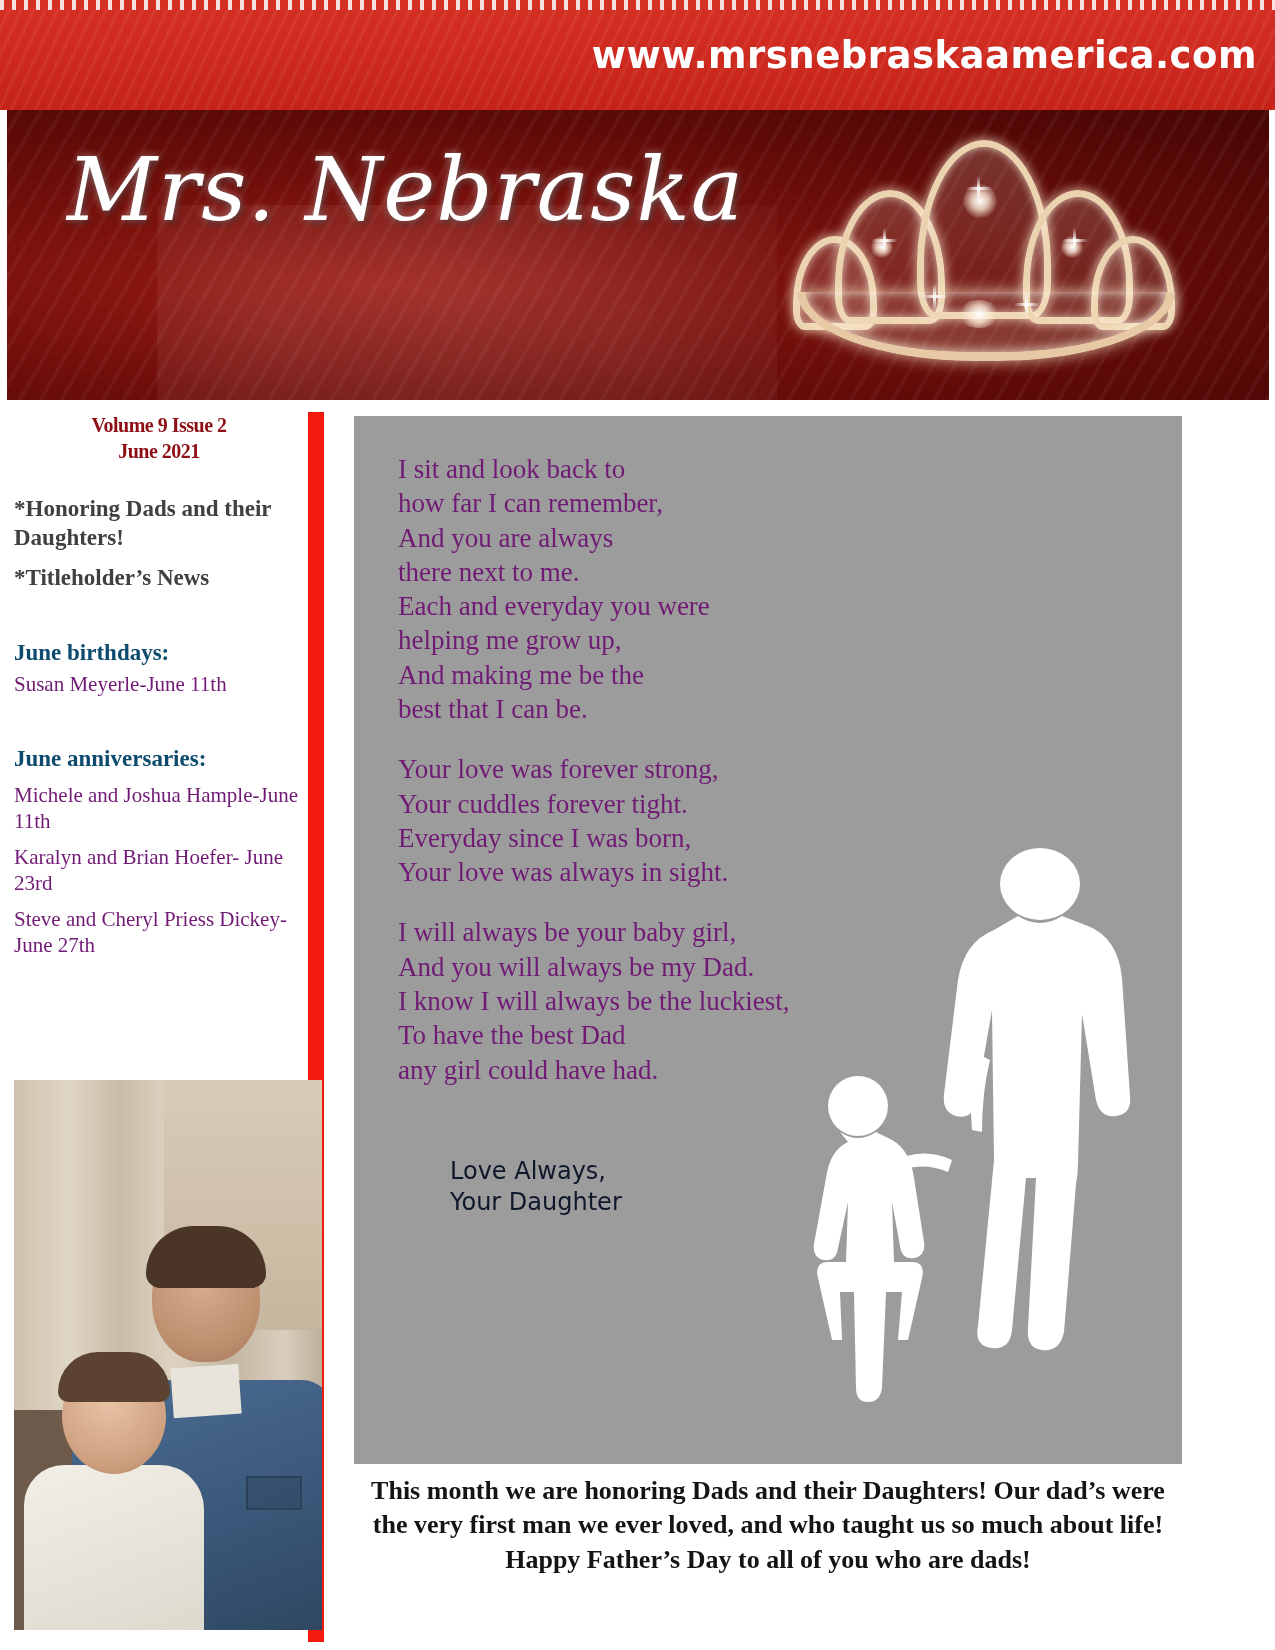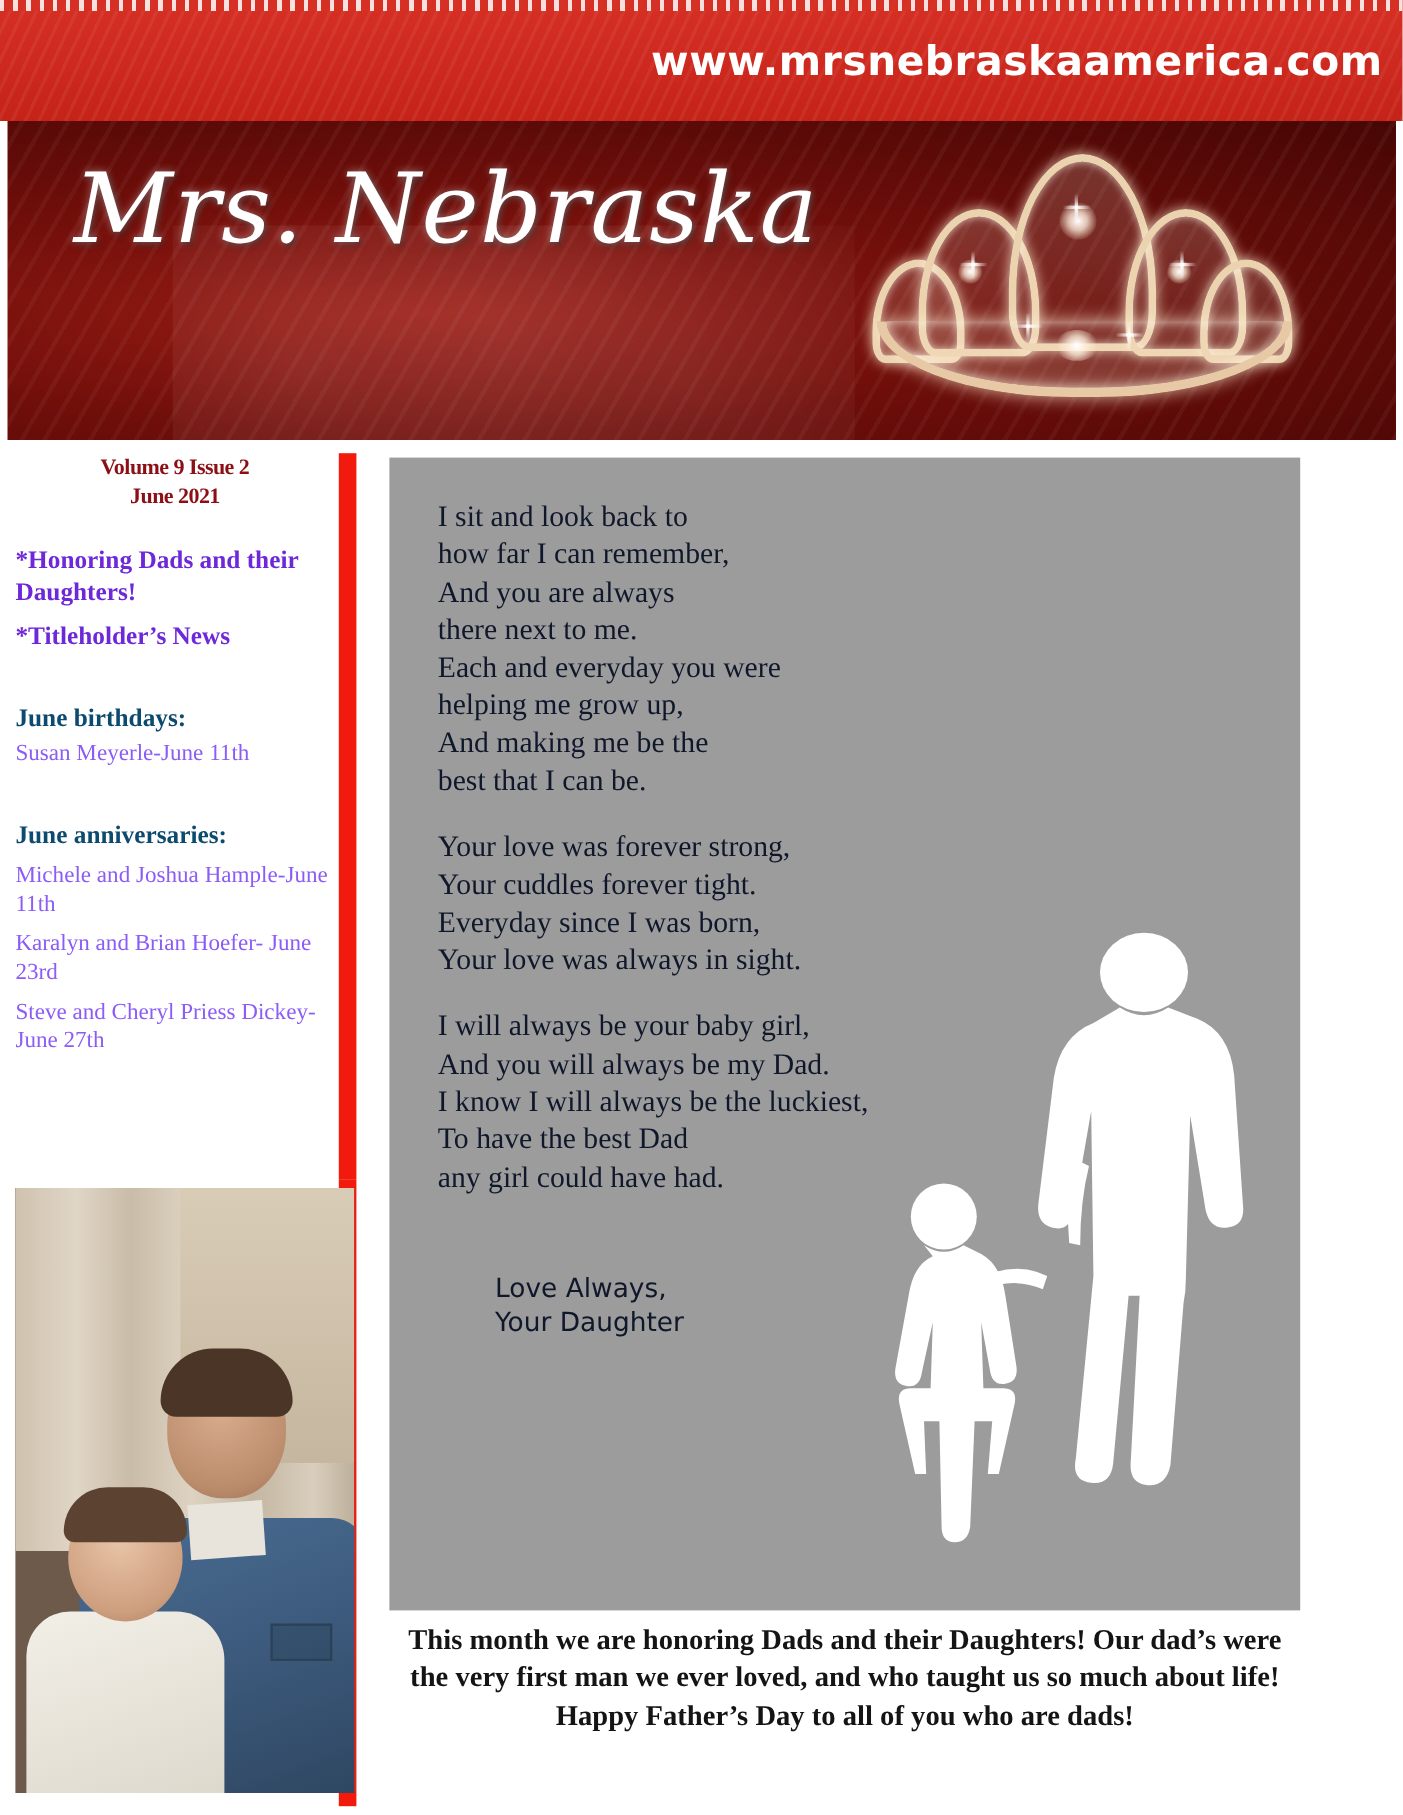--- a/index.html
+++ b/index.html
@@ -172,37 +172,37 @@
     font-family: Liberation Serif, serif;
     font-size: 20px;
     font-weight: bold;
     color: #8d0f16;
     text-align: center;
     line-height: 1.3;
     letter-spacing: -0.5px;
   }
   .side-bullets {
     margin-top: 30px;
-    color: #6d28d9;
+    color: #404040;
     font-family: "Liberation Serif", serif;
     font-weight: bold;
     font-size: 23px;
     line-height: 1.28;
   }
   .side-bullets .b2 { margin-top: 10px; }
   .sec-head {
     margin-top: 48px;
     color: #0c4a6e;
     font-weight: bold;
     font-size: 23px;
     font-family: "Liberation Serif", serif;
   }
   .sec-item {
     margin-top: 6px;
-    color: #8b5cf6;
+    color: #701a75;
     font-size: 21px;
     line-height: 1.22;
     font-family: "Liberation Serif", serif;
   }
   .anniv .sec-item { margin-top: 11px; }
 
   .divider-bar {
     position: absolute;
     left: 308px;
     top: 412px;
@@ -285,21 +285,21 @@
     top: 416px;
     width: 828px;
     height: 1048px;
     background: #9c9c9c;
   }
   .poem {
     position: absolute;
     left: 44px;
     top: 36px;
     width: 560px;
-    color: #0f172a;
+    color: #701a75;
     font-family: "Liberation Serif", serif;
     font-size: 27px;
     line-height: 1.27;
   }
   .poem .stanza { margin-bottom: 26px; }
   .signoff {
     position: absolute;
     left: 96px;
     top: 740px;
     color: #0f172a;

